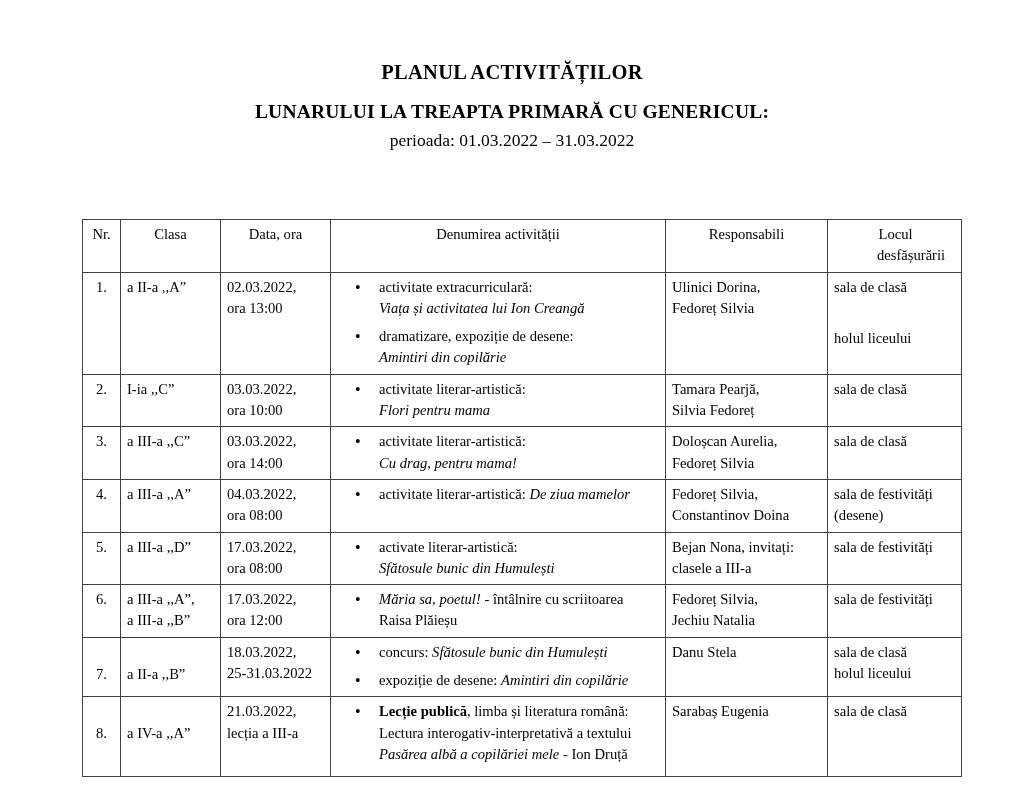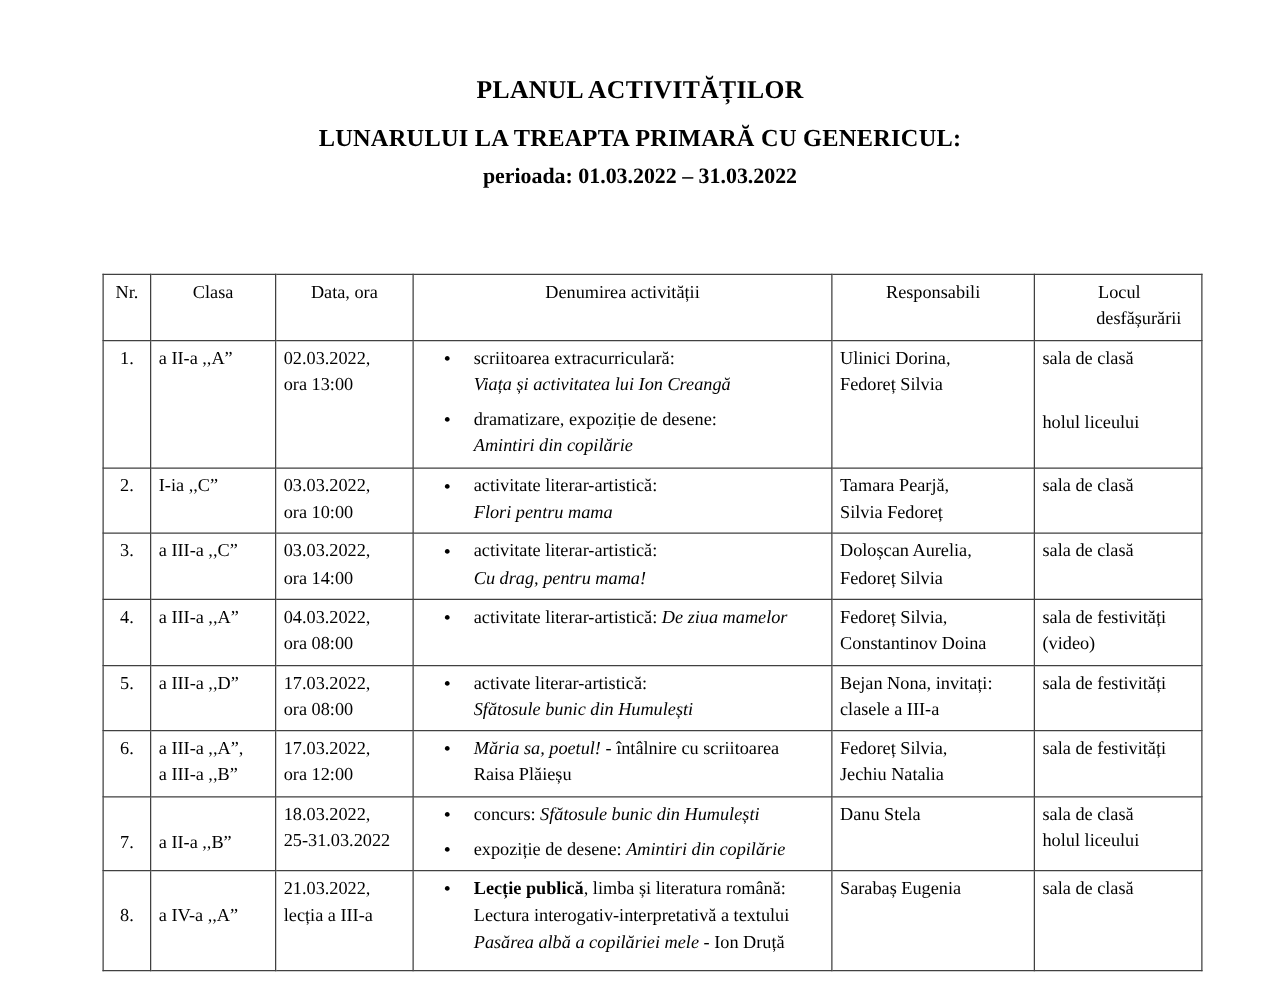--- a/index.html
+++ b/index.html
@@ -46,21 +46,21 @@
   }
   .title-generic {
     font-size: 28px;
     font-weight: bold;
     font-style: italic;
     line-height: 1.0;
     margin-bottom: 17px;
   }
   .title-period {
     font-size: 17.5px;
-    font-weight: bold;
+    font-weight: normal;
     line-height: 1.0;
   }
 
   
   .table-wrap {
     position: absolute;
     left: 82px;
     top: 219px;
     width: 879px;
   }
@@ -186,21 +186,21 @@
             <td class="clasa">
               <span class="ln">a II-a ,,A”</span>
             </td>
             <td class="data">
               <span class="ln">02.03.2022,</span>
               <span class="ln hour">ora 13:00</span>
             </td>
             <td class="den">
               <ul class="acts">
                 <li>
-                  <span class="ln">scriitoarea extracurriculară:</span>
+                  <span class="ln">activitate extracurriculară:</span>
                   <span class="ln it">Viața și activitatea lui Ion Creangă</span>
                 </li>
                 <li>
                   <span class="ln">dramatizare, expoziție de desene:</span>
                   <span class="ln it">Amintiri din copilărie</span>
                 </li>
               </ul>
             </td>
             <td class="resp">
               <span class="ln">Ulinici Dorina,</span>
@@ -277,21 +277,21 @@
                   <span class="ln">activitate literar-artistică: <span class="it">De ziua mamelor</span></span>
                 </li>
               </ul>
             </td>
             <td class="resp">
               <span class="ln">Fedoreț Silvia,</span>
               <span class="ln">Constantinov Doina</span>
             </td>
             <td class="loc">
               <span class="ln">sala de festivități</span>
-              <span class="ln">(video)</span>
+              <span class="ln">(desene)</span>
             </td>
           </tr>
           <tr style="height: 44px;">
             <td class="nr">5.</td>
             <td class="clasa">
               <span class="ln">a III-a ,,D”</span>
             </td>
             <td class="data">
               <span class="ln">17.03.2022,</span>
               <span class="ln hour">ora 08:00</span>

